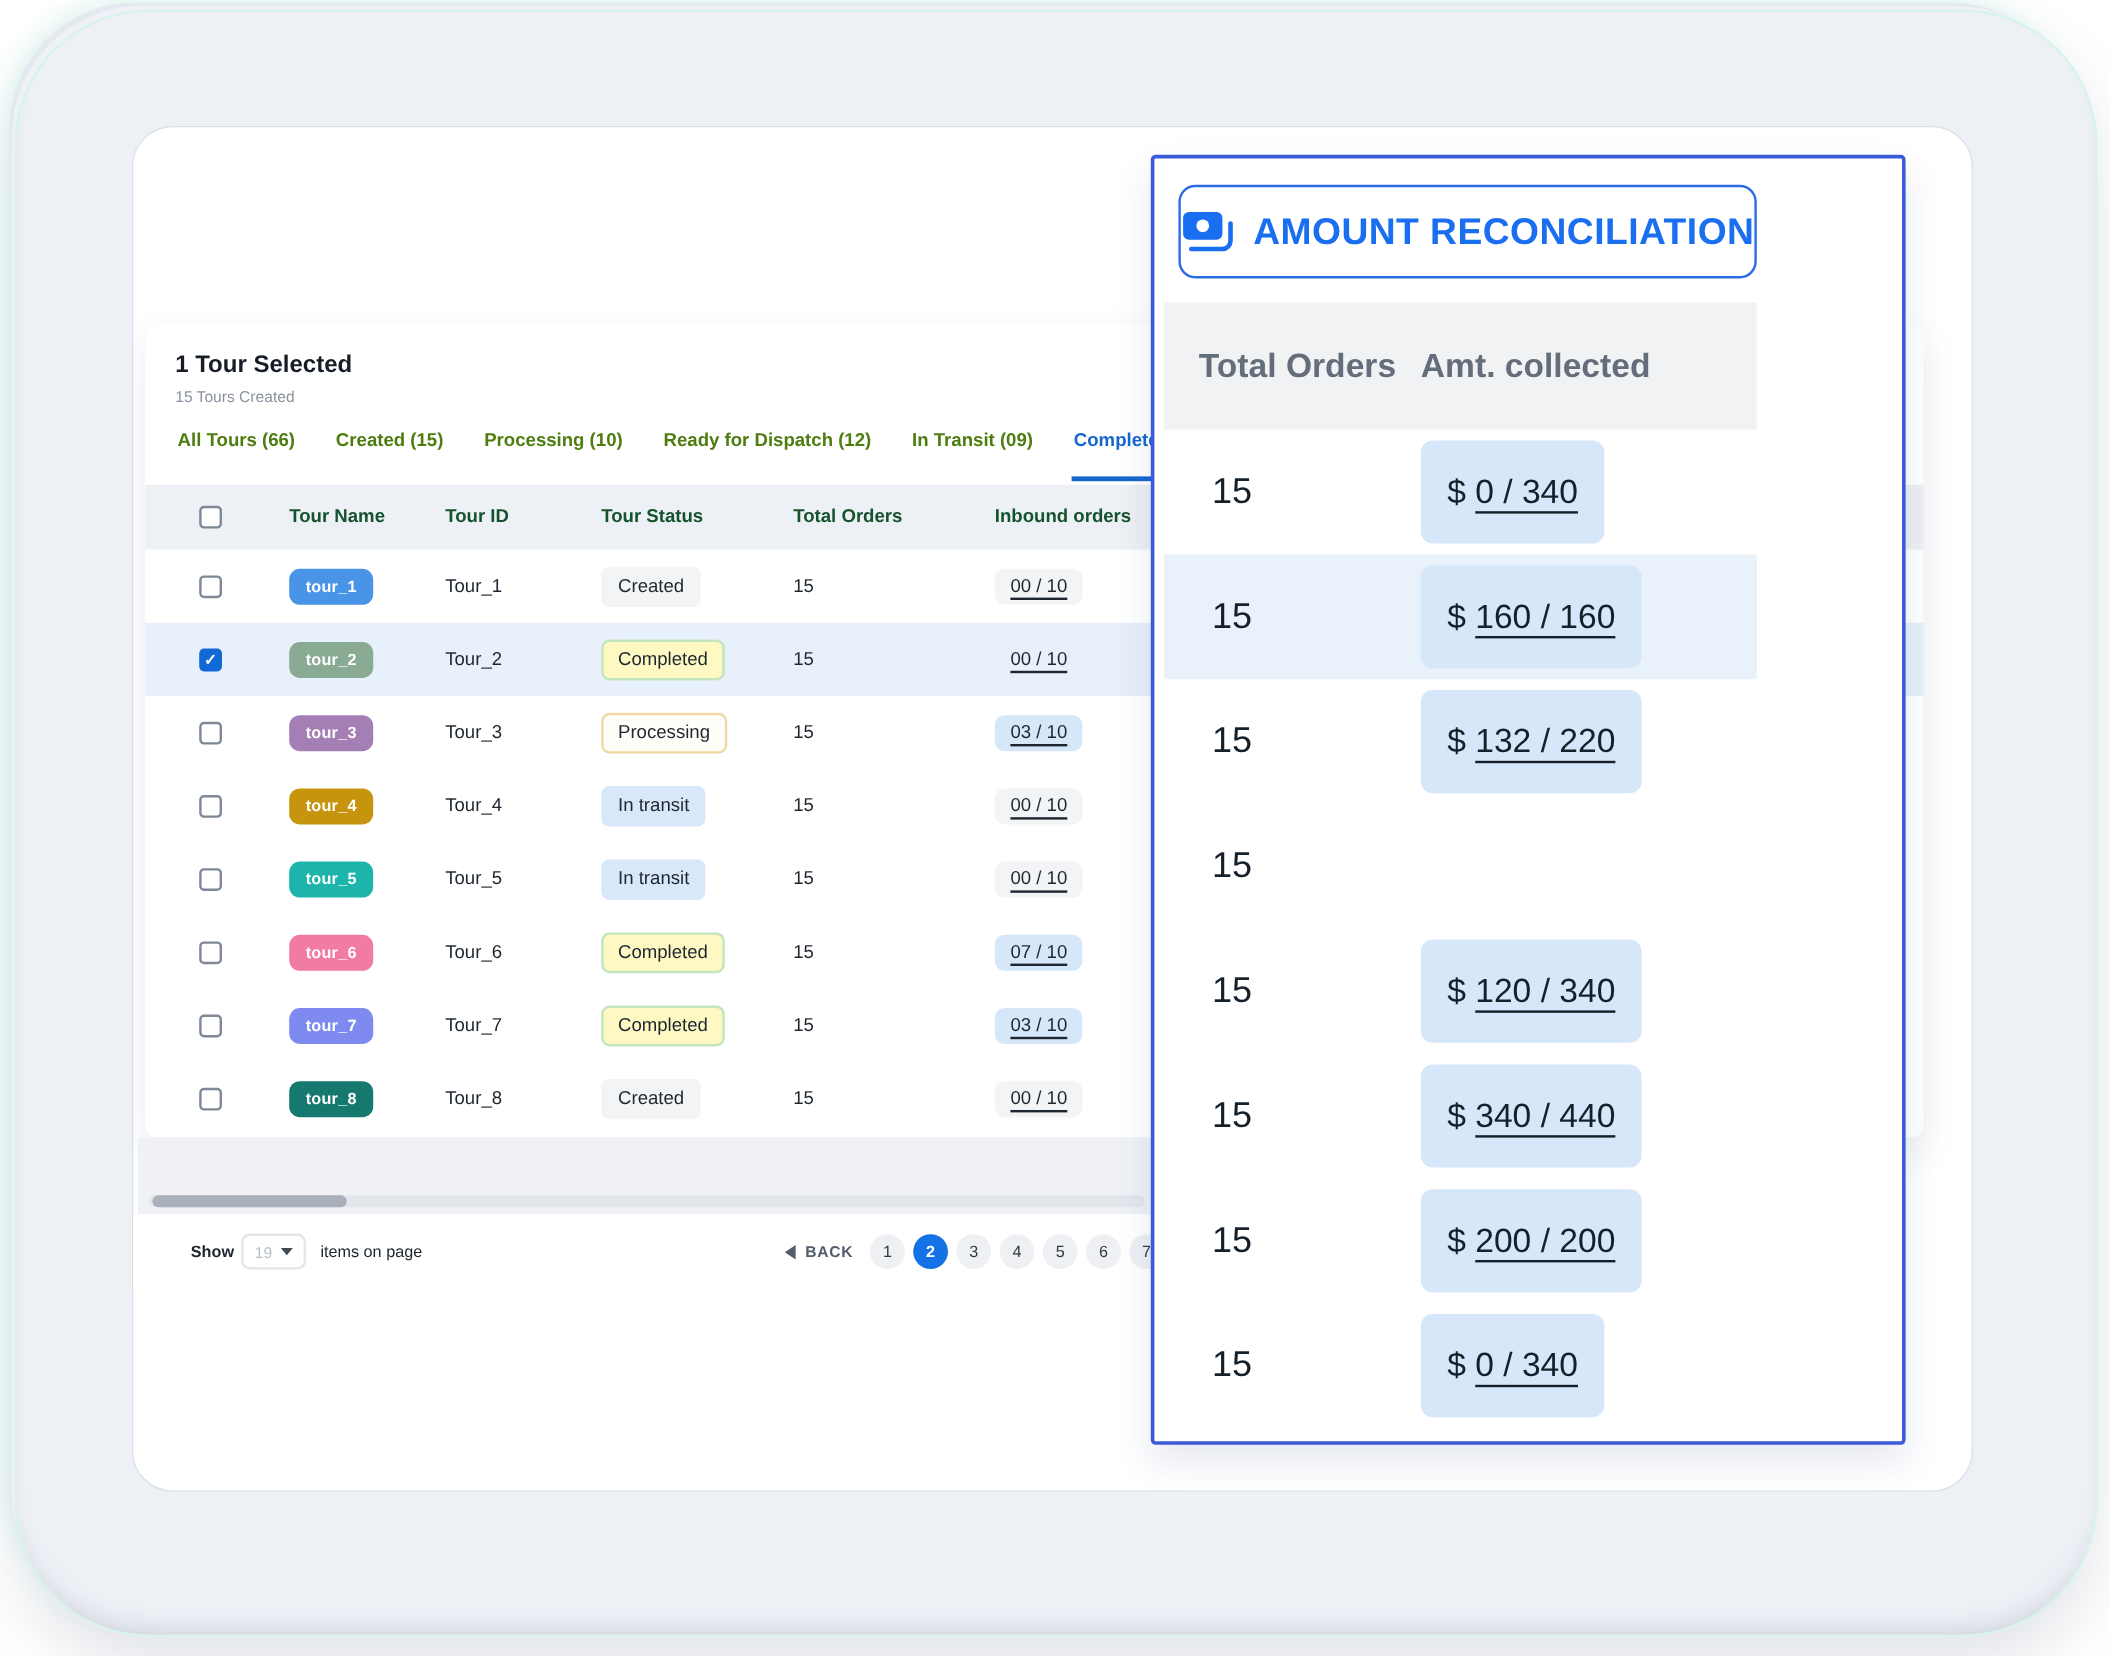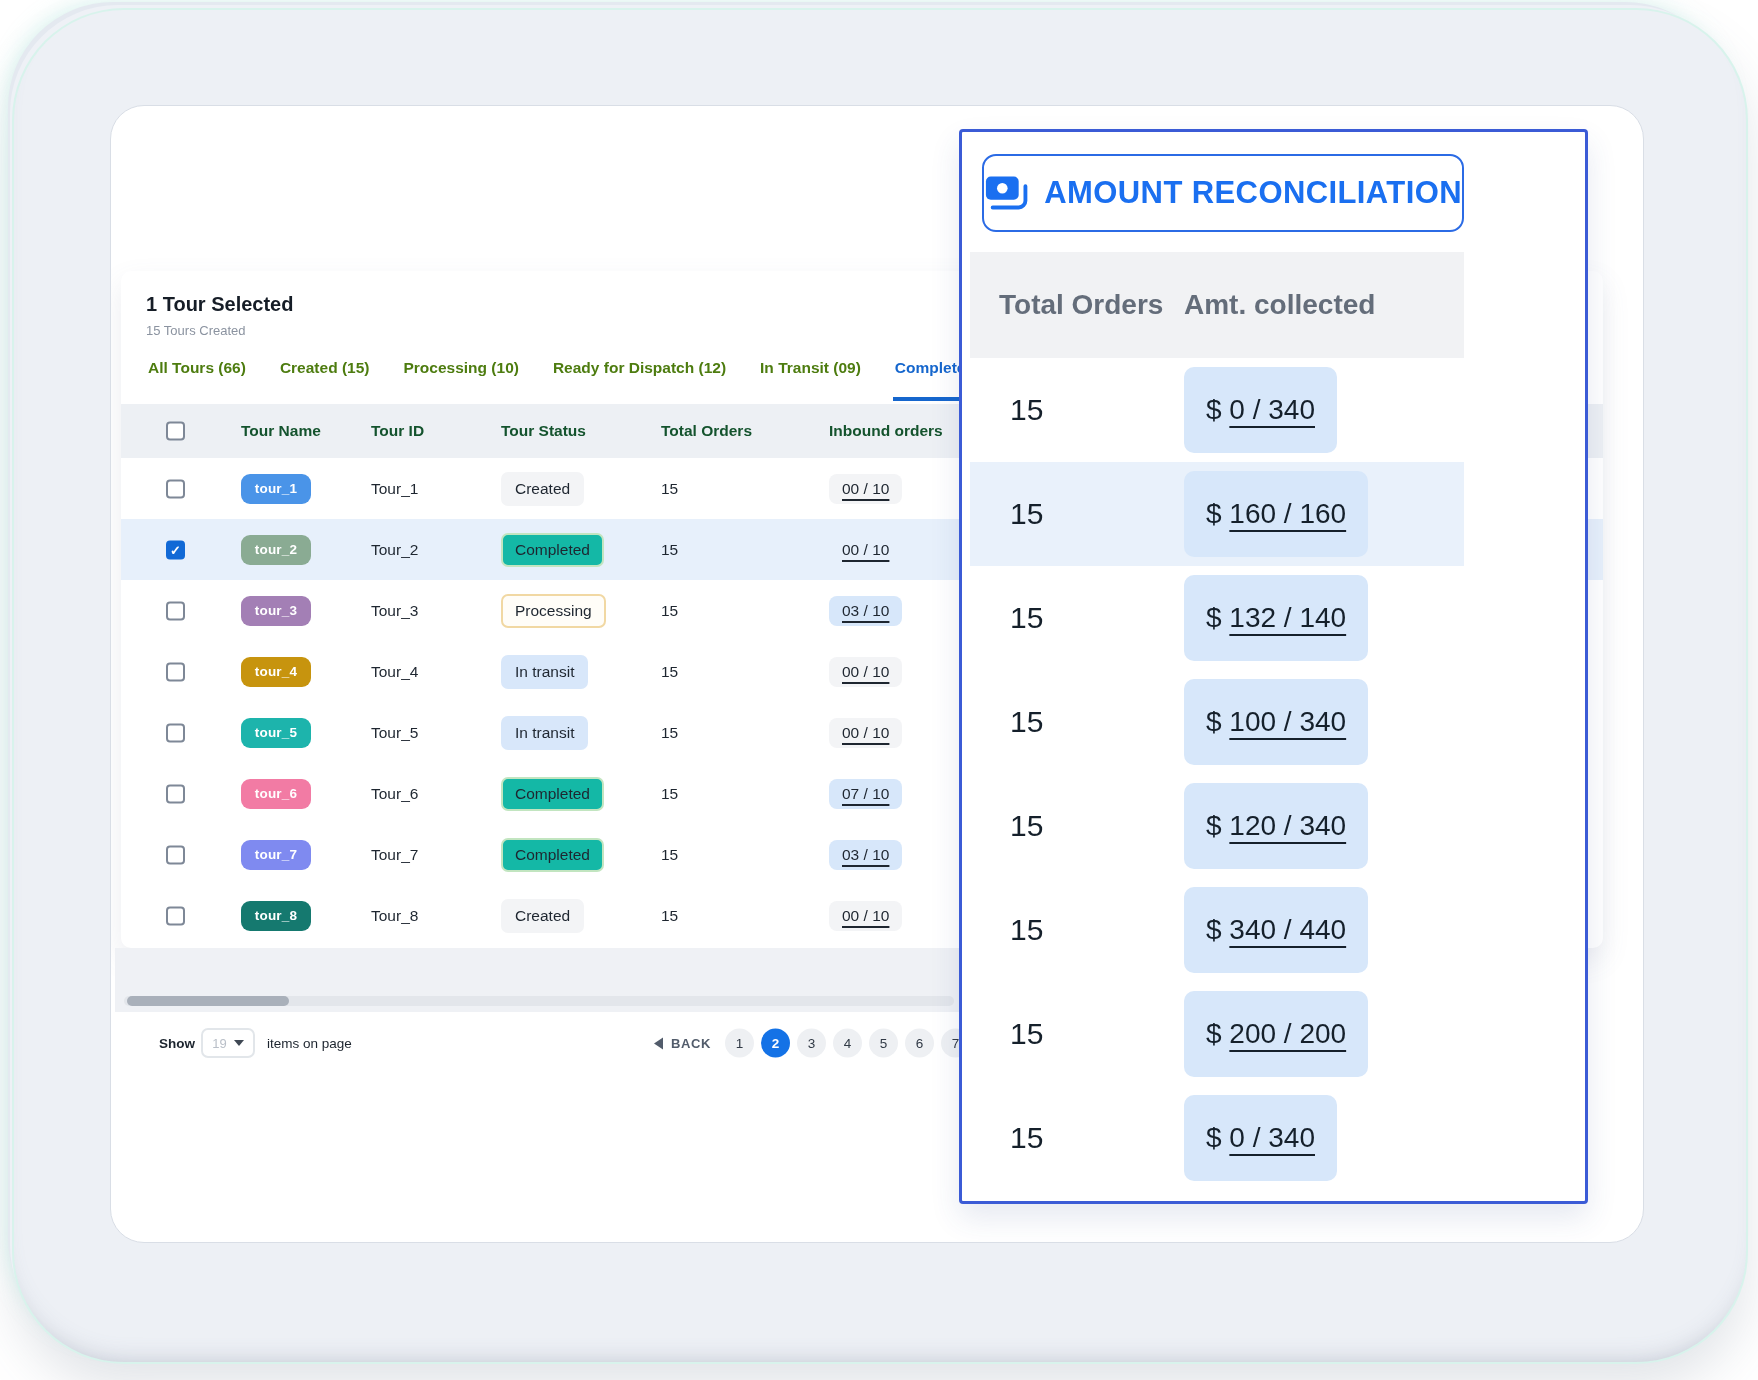--- a/index.html
+++ b/index.html
@@ -42,21 +42,21 @@
   .trow.selected{background:#e7f0fb;}
   .acell{position:absolute;top:50%;transform:translateY(-50%);}
   .c-check{left:45px;} .c-name{left:120px;} .c-id{left:250px;} .c-status{left:380px;} .c-total{left:540px;} .c-inb{left:708px;}
   .cb{display:flex;align-items:center;justify-content:center;width:19px;height:19px;border:2px solid #7e8897;border-radius:4px;background:#fff;box-sizing:border-box;cursor:pointer;}
   .cb.checked{background:#1169d6;border-color:#1169d6;}
   .cb.checked::after{content:"\2713";color:#fff;font-size:13px;font-weight:700;line-height:1;}
   .badge{display:inline-flex;align-items:center;justify-content:center;width:70px;height:30px;border-radius:9px;color:#fff;font-size:13.5px;font-weight:700;letter-spacing:.2px;}
   .tcell{font-size:15.5px;color:#1e2630;}
   .status{display:inline-block;padding:6px 12px;border-radius:7px;font-size:15.5px;color:#1e2630;border:2px solid transparent;}
   .st-created{background:#f3f4f6;}
-  .st-completed{background:#14b8a6;border-color:#c2e5c0;}
+  .st-completed{background:#fef9c3;border-color:#c2e5c0;}
   .st-processing{background:#fffdf8;border-color:#f1d8a3;}
   .st-intransit{background:#d8e7fa;}
   .inb-pill{display:inline-block;padding:6px 13px;border-radius:8px;font-size:15.5px;color:#1e2630;
     text-decoration:underline;text-underline-offset:5px;text-decoration-thickness:1.5px;cursor:pointer;}
   .pill-gray{background:#f3f4f6;}
   .pill-blue{background:#d7e7fa;}
   .pill-plain{background:transparent;}
   
   .below-band{position:absolute;left:4px;top:842px;width:844px;height:64px;background:#eff1f5;}
   .hscroll{position:absolute;left:13px;top:890px;width:830px;height:10px;background:#e3e6eb;border-radius:6px;cursor:pointer;}
@@ -266,26 +266,25 @@
           <span class="p-pill"><span>$</span> <span class="amt">0 / 340</span></span>
         </div>
 
         <div class="prow hl">
           <span class="p-num">15</span>
           <span class="p-pill"><span>$</span> <span class="amt">160 / 160</span></span>
         </div>
 
         <div class="prow">
           <span class="p-num">15</span>
-          <span class="p-pill"><span>$</span> <span class="amt">132 / 140</span></span>
-        </div>
-
-        <div class="prow">
-          <span class="p-num">15</span>
-          <span class="p-pill"><span>$</span> <span class="amt">100 / 340</span></span>
+          <span class="p-pill"><span>$</span> <span class="amt">132 / 220</span></span>
+        </div>
+
+        <div class="prow">
+          <span class="p-num">15</span>
         </div>
 
         <div class="prow">
           <span class="p-num">15</span>
           <span class="p-pill"><span>$</span> <span class="amt">120 / 340</span></span>
         </div>
 
         <div class="prow">
           <span class="p-num">15</span>
           <span class="p-pill"><span>$</span> <span class="amt">340 / 440</span></span>

